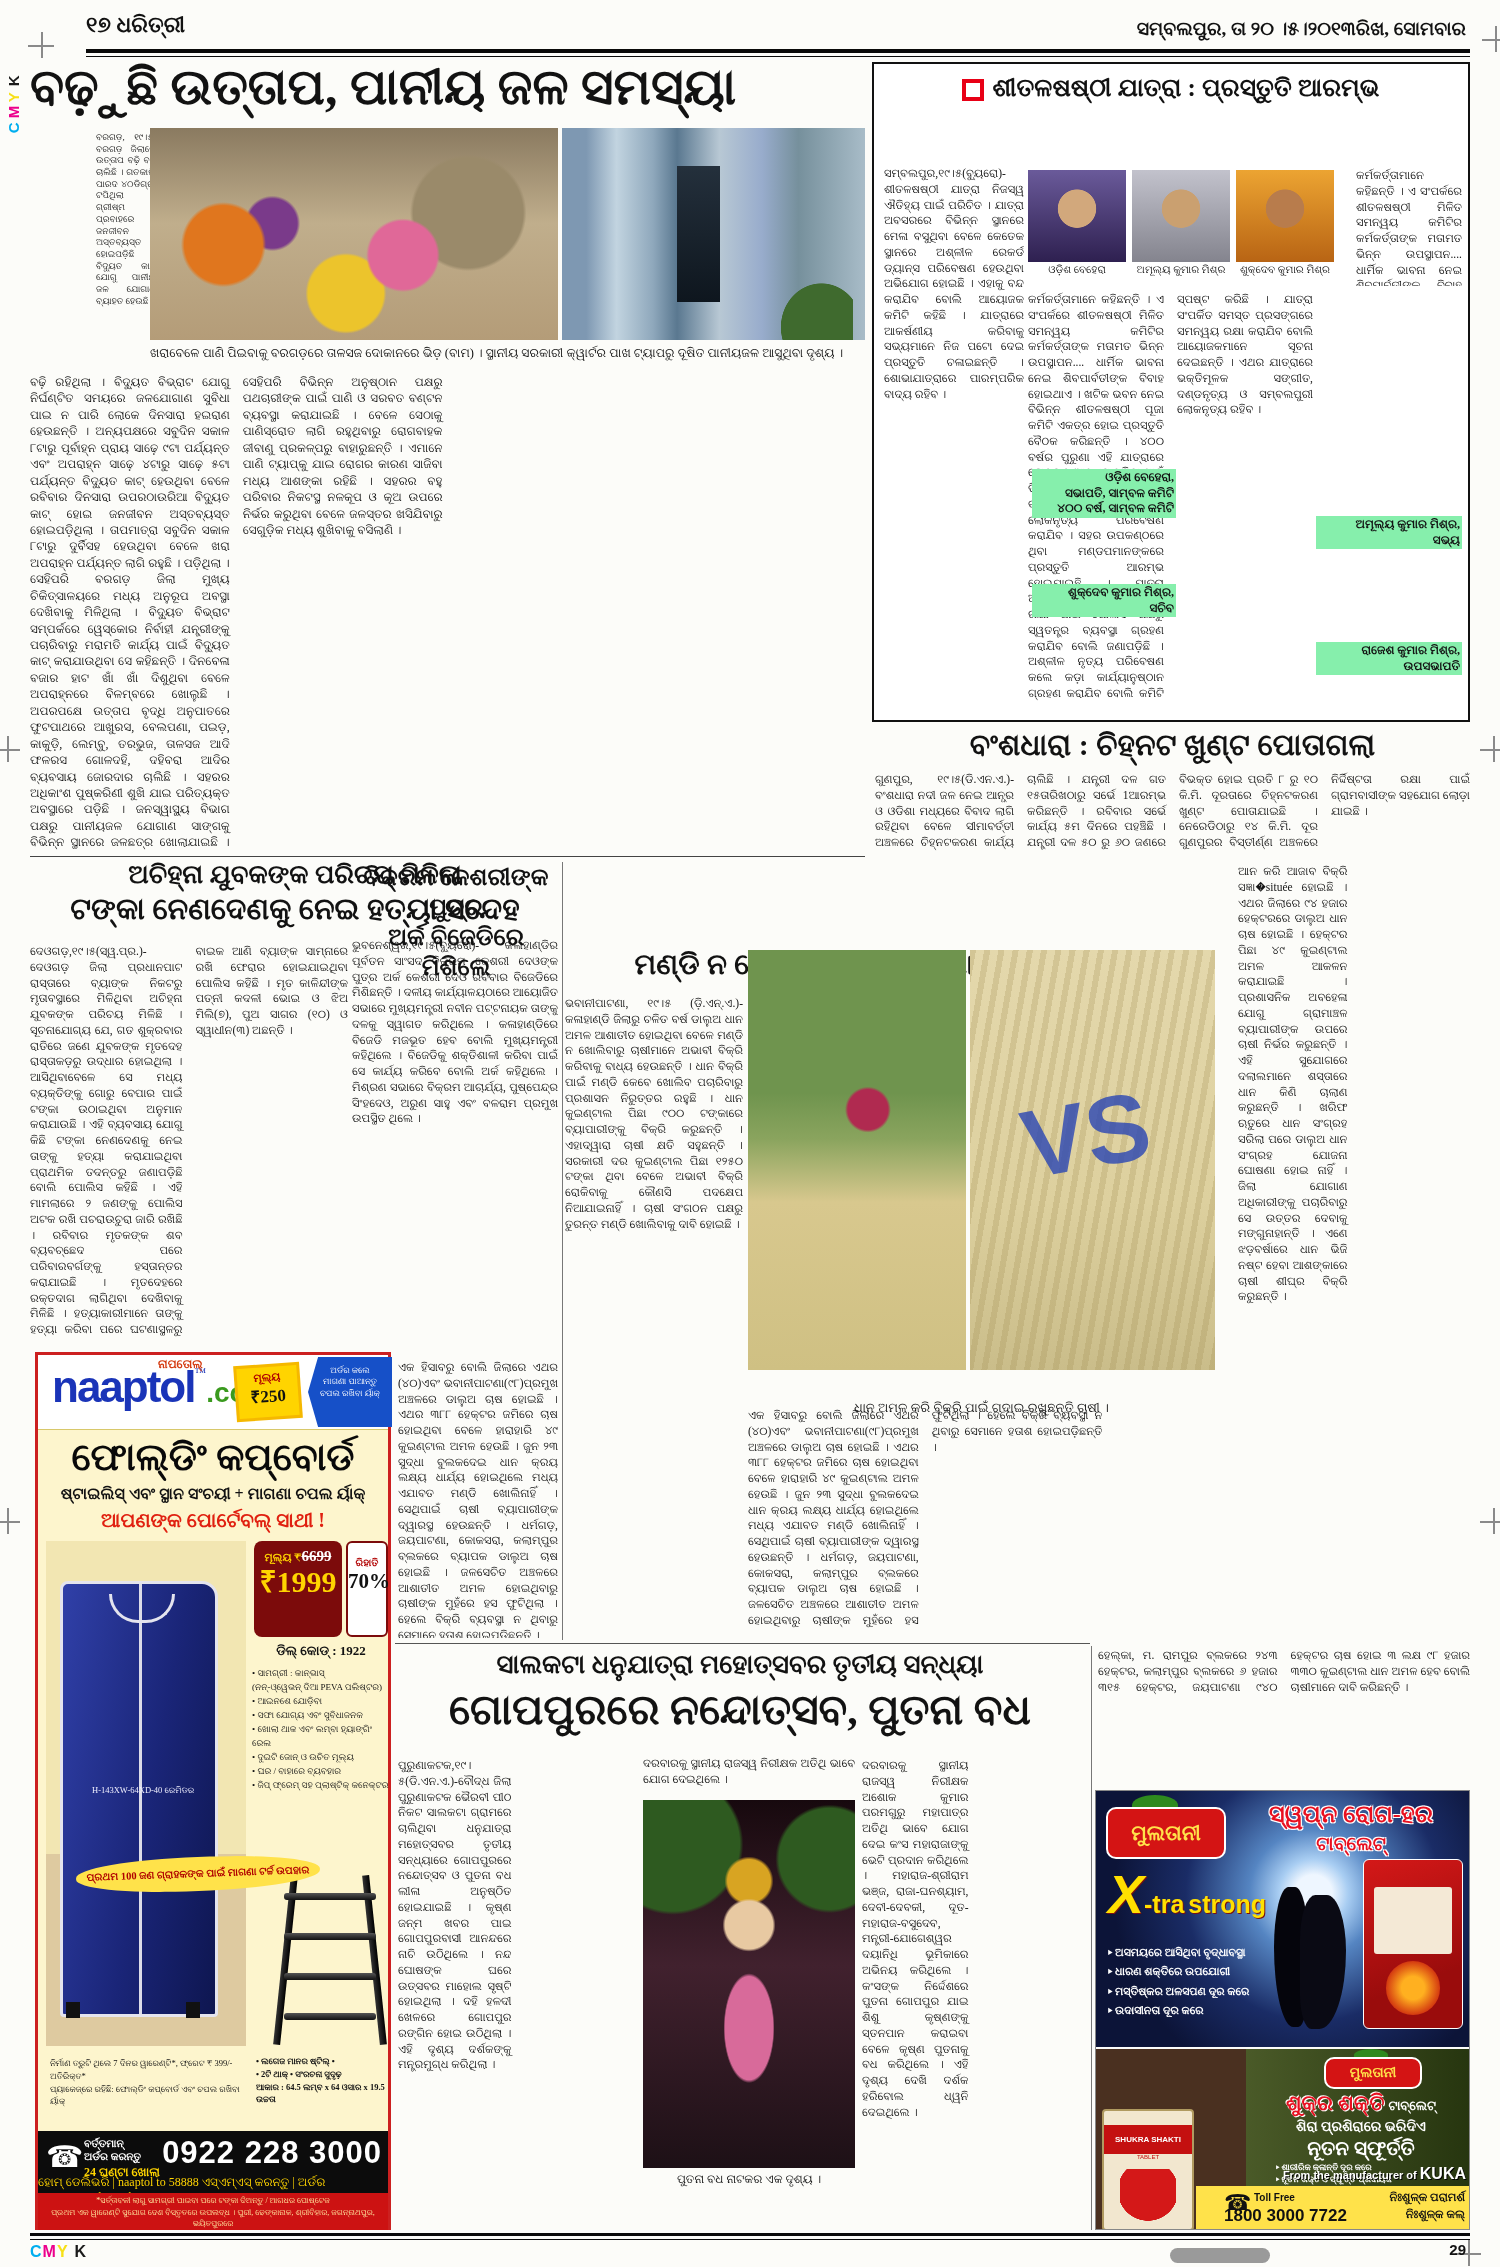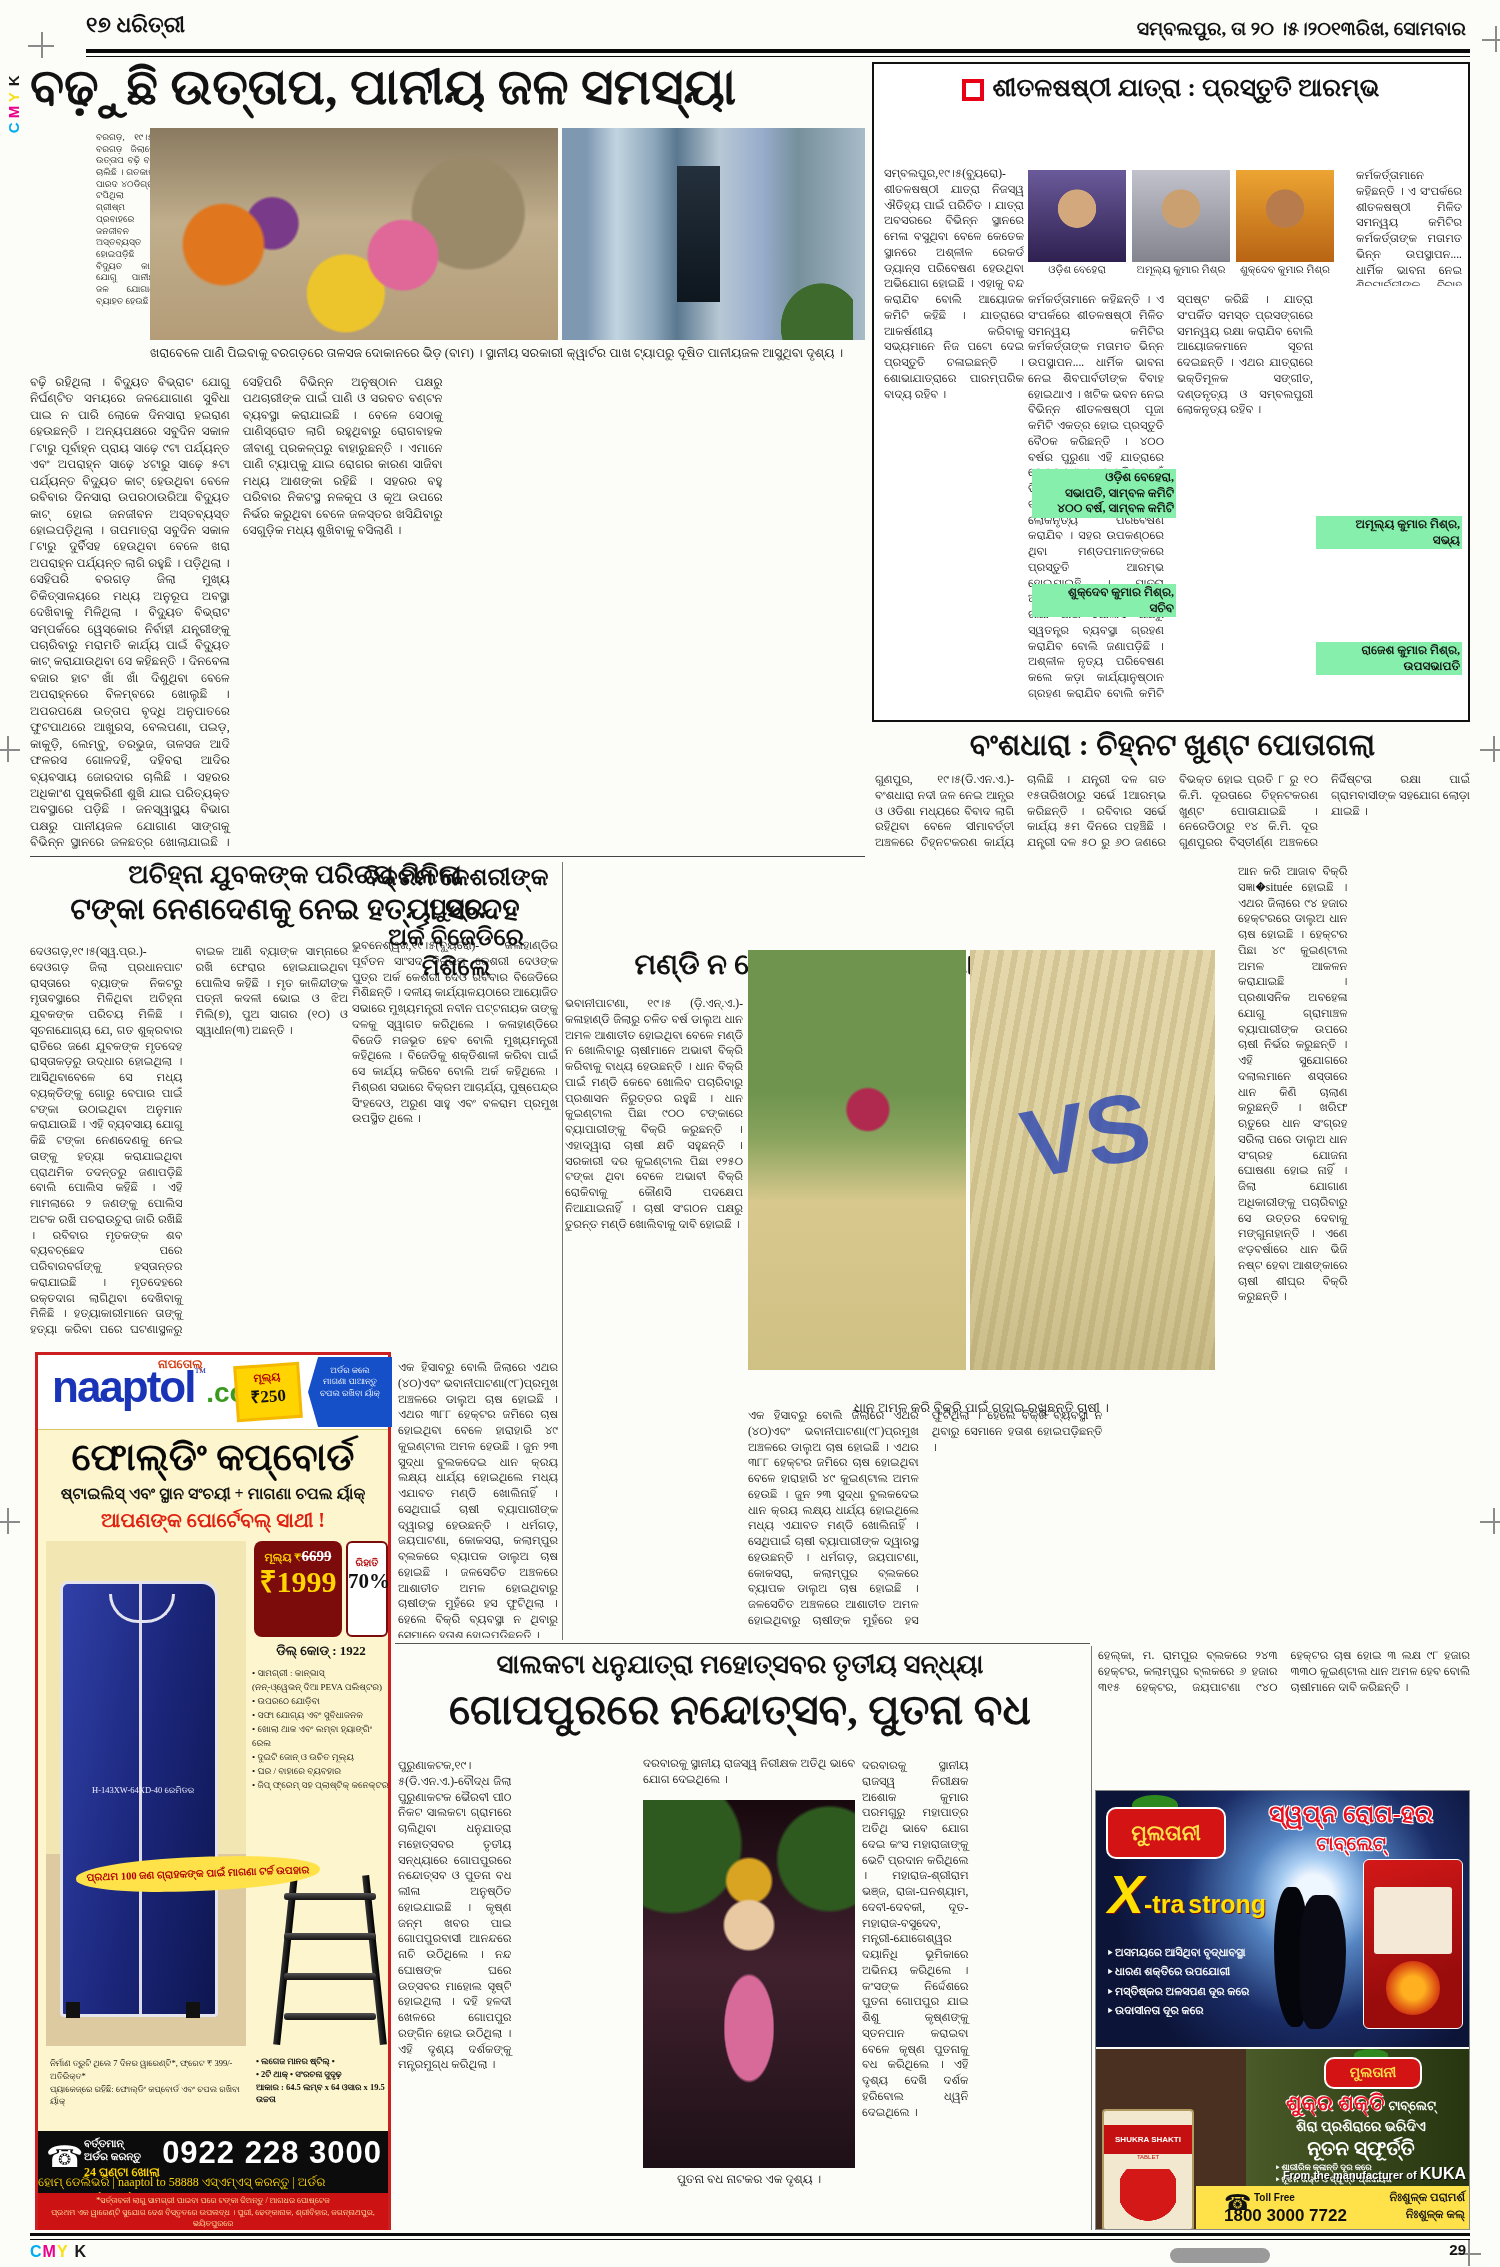--- a/index.html
+++ b/index.html
@@ -225,21 +225,21 @@
       <span style="font-size:11px;font-weight:700;color:#ffd400;">ମୂଲ୍ୟ ₹</span><span style="font-size:15px;font-weight:700;color:#fff;text-decoration:line-through;">6699</span>
       <div style="font-size:30px;font-weight:800;color:#ffd400;line-height:1.1;">₹1999</div>
     </div>
     <div class="np-disc">
       <div style="font-size:10px;font-weight:700;color:#b00000;">ରିହାତି</div>
       <div style="font-size:21px;font-weight:800;color:#111;">70%</div>
     </div>
     <div style="position:absolute;left:216px;top:288px;width:134px;text-align:center;font-size:13px;font-weight:700;">ଡିଲ୍ କୋଡ୍ : 1922</div>
     <div class="pre" style="position:absolute;left:214px;top:312px;width:138px;font-size:9px;line-height:1.55;">• ସାମଗ୍ରୀ : କାନ୍‌ଭାସ୍
 (ନନ୍-ଓ୍ୱେଭନ୍ ଦିଆ PEVA ପଲିଷ୍ଟର)
-• ଉପରଠେ ଯୋଡ଼ିବା
+• ଆଇନଶେ ଯୋଡ଼ିବା
 • ସଫା ଯୋଗ୍ୟ ଏବଂ ସୁବିଧାଜନକ
 • ଖୋଲା ଥାକ ଏବଂ ଲମ୍ବା ହ୍ୟାଙ୍ଗିଂ ରେଲ
 • ଦୁଇଟି ଜୋନ୍ ଓ ଉଚିତ ମୂଲ୍ୟ
 • ଘର / ବାହାରେ ବ୍ୟବହାର
 • ଜିପ୍ ଫ୍ରେମ୍ ସହ ପ୍ଲାଷ୍ଟିକ୍ କନେକ୍ଟର</div>
     <div style="position:absolute;left:38px;top:502px;width:244px;height:34px;background:#ffe24a;border-radius:50% 45% 50% 45%;
                 transform:rotate(-2deg);display:flex;align-items:center;justify-content:center;text-align:center;
                 font-size:10.5px;font-weight:700;color:#b00000;z-index:5;padding:0 8px;box-sizing:border-box;">ପ୍ରଥମ 100 ଜଣ ଗ୍ରାହକଙ୍କ ପାଇଁ ମାଗଣା ଟର୍ଚ୍ଚ ଉପହାର</div>
     <div class="rack">
       <div class="post" style="left:4px;transform:rotate(6deg);"></div>

